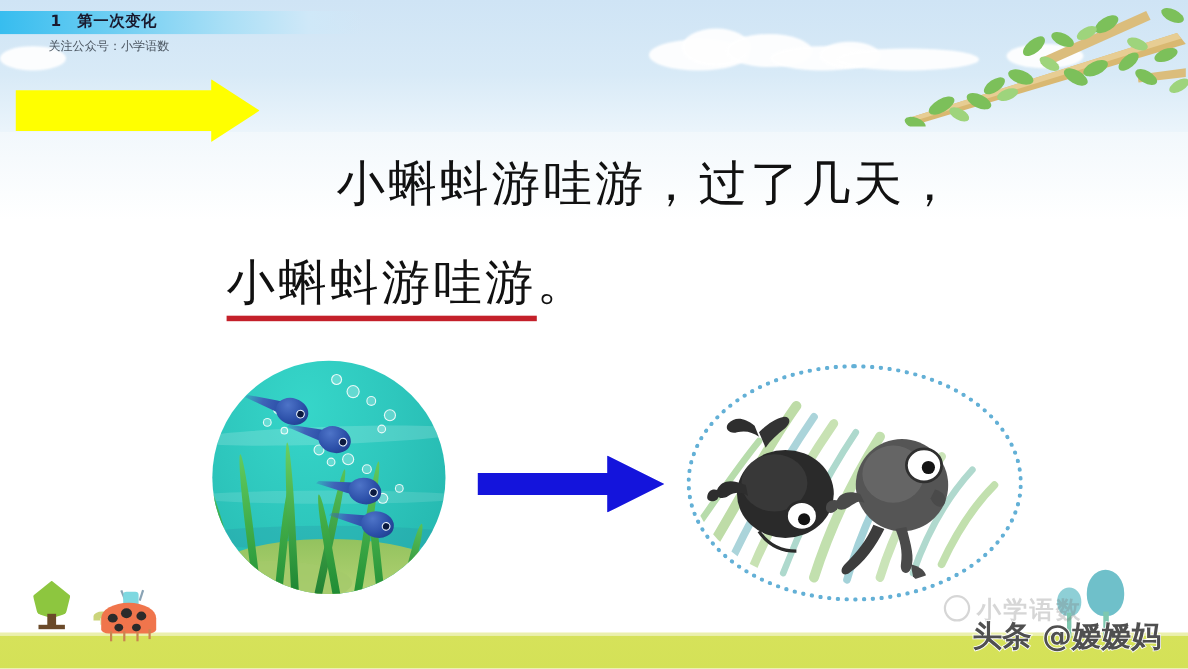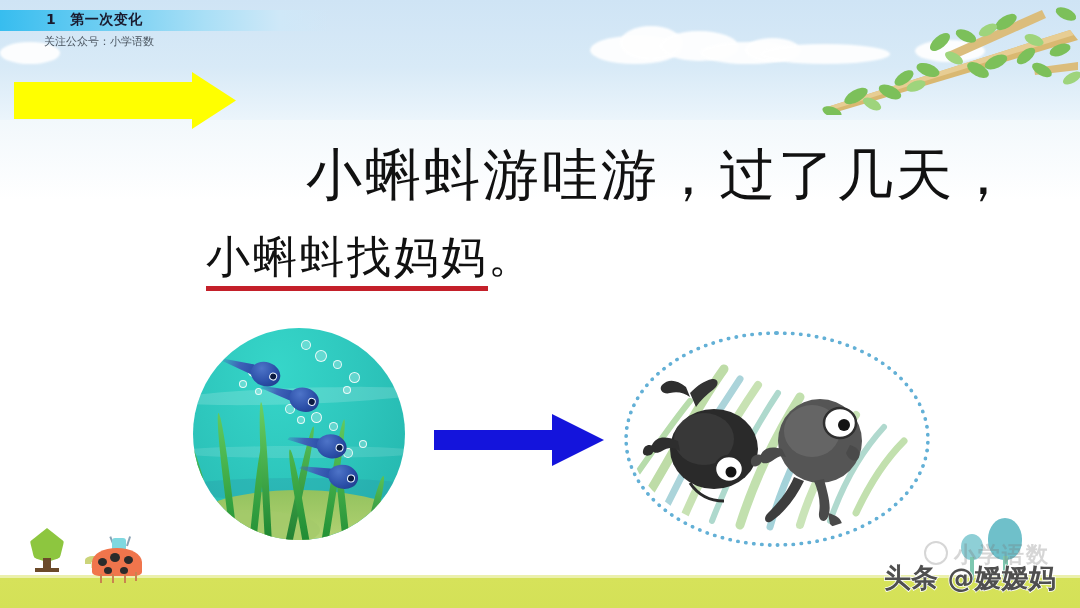--- a/index.html
+++ b/index.html
@@ -71,21 +71,21 @@
   }
 
   
   .sentence{
     position:absolute;
     font-family:"DejaVu Serif",serif;
     color:#111111;
     white-space:nowrap;
     letter-spacing:3px;
   }
-  .line1{left:306px;top:138px;font-size:56px;}
+  .line1{left:306px;top:138px;font-size:44px;}
   .line2{left:206px;top:228px;font-size:44px;}
   .underlined{
     border-bottom:5px solid #c4202a;
     padding-bottom:4px;
   }
 
   
   .pond{
     position:absolute;left:193px;top:328px;width:212px;height:212px;
     border-radius:50%;overflow:hidden;
@@ -169,21 +169,21 @@
   .lb-hat{position:absolute;left:24px;top:2px;width:14px;height:12px;background:#7fd8e0;border-radius:3px 3px 0 0;}
   .lb-leg{position:absolute;width:2px;height:9px;background:#c9844f;}
 
   
   .tree-r{position:absolute;}
   .tree-r .crown2{position:absolute;border-radius:50% 50% 46% 46%;}
   .tree-r .trunk2{position:absolute;background:#7ec8b0;}
 
   
   .wm-logo{
-    position:absolute;left:924px;top:540px;
+    position:absolute;left:858px;top:540px;
     font-family:"DejaVu Sans",sans-serif;font-size:22px;font-weight:bold;
     color:rgba(120,120,120,.30);white-space:nowrap;letter-spacing:2px;
   }
   .wm-logo .circ{
     display:inline-block;width:20px;height:20px;border:2px solid rgba(120,120,120,.30);
     border-radius:50%;margin-right:6px;vertical-align:-3px;
   }
   .wm-main{
     position:absolute;left:884px;top:560px;
     font-family:"DejaVu Sans",sans-serif;
@@ -247,21 +247,21 @@
   <div class="header-bar"></div>
   <div class="header-title">
     <span class="num">1</span><span>第一次变化</span>
   </div>
   <div class="header-sub">关注公众号：小学语数</div>
 
   <div class="banner"></div>
 
   <div class="sentence line1">小蝌蚪游哇游，过了几天，</div>
   <div class="sentence line2">
-    <span class="underlined">小蝌蚪找妈妈</span><span>。</span>
+    <span class="underlined">小蝌蚪游哇游</span><span>。</span>
   </div>
 
   <div class="pond">
     <div class="band b1"></div>
     <div class="band b2"></div>
     <div class="band b3"></div>
     <div class="floor"></div>
     <div class="floor2"></div>
 
     <div class="weed" style="left:22px;height:116px;transform:rotate(-16deg);background:linear-gradient(to top,#1f8f33,#55c158);"></div>

